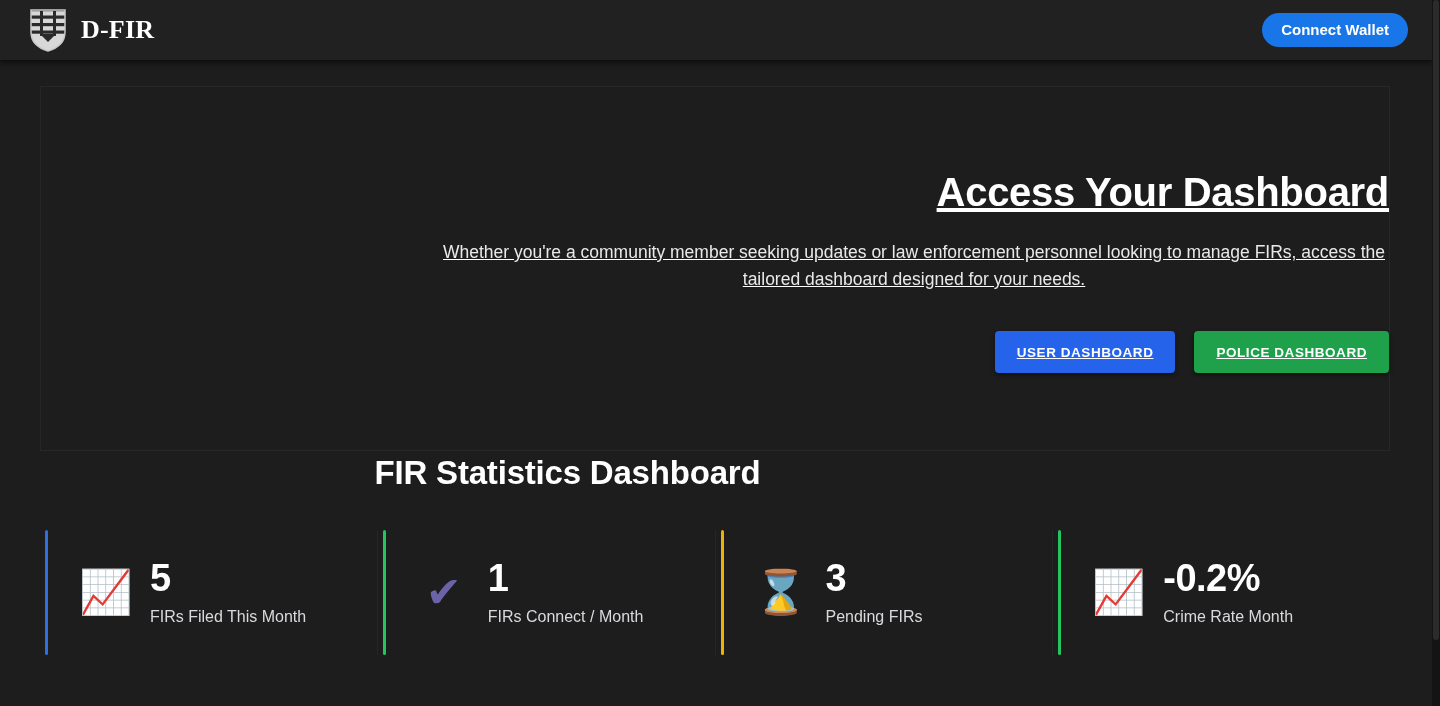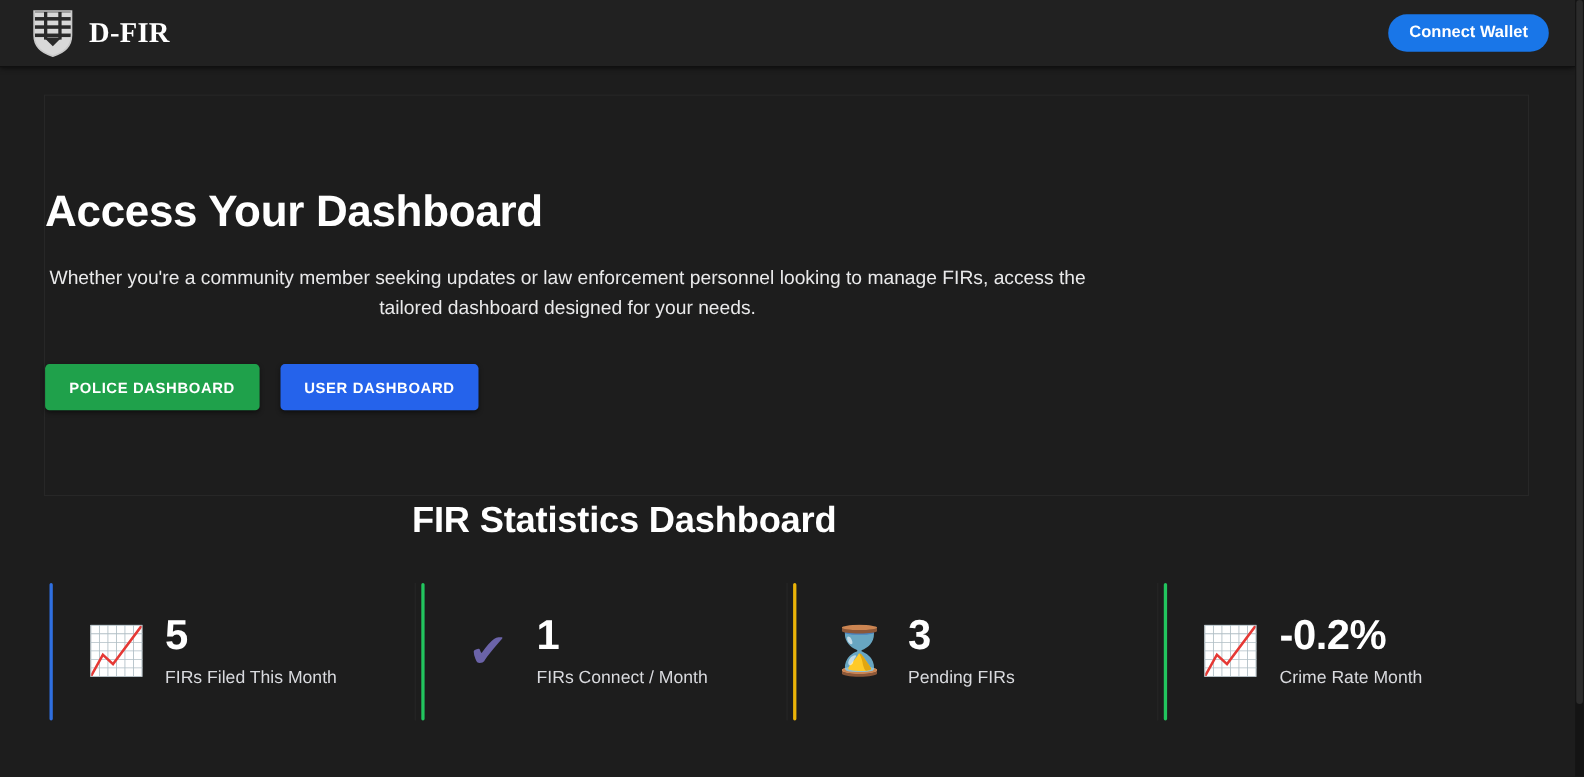--- a/index.html
+++ b/index.html
@@ -82,21 +82,22 @@
   
   .hero {
     position: absolute;
     left: 40px;
     top: 24px;
     width: 1350px;
     height: 365px;
     border: 1px solid #272727;
     display: flex;
     flex-direction: column;
-    align-items: flex-start;
+    align-items: flex-end;
+    text-decoration: underline;
   }
 
   .hero-title {
     margin-top: 83px;
     font-size: 40px;
     font-weight: bold;
     letter-spacing: -0.3px;
     color: #ffffff;
     text-align: center;
     line-height: 1.1;
@@ -253,22 +254,22 @@
 
   <button class="connect-wallet" style="background: rgb(25, 118, 232);">Connect Wallet</button>
 </div>
 
 <div class="page">
 
   <section class="hero">
     <h1 class="hero-title">Access Your Dashboard</h1>
     <p class="hero-sub">Whether you're a community member seeking updates or law enforcement personnel looking to manage FIRs, access the tailored dashboard designed for your needs.</p>
     <div class="hero-actions">
+      <button class="dash-btn" id="btn0" style="background: rgb(37, 99, 235);">USER DASHBOARD</button>
       <button class="dash-btn" id="btn1" style="background: rgb(31, 161, 75);">POLICE DASHBOARD</button>
-      <button class="dash-btn" id="btn0" style="background: rgb(37, 99, 235);">USER DASHBOARD</button>
     </div>
   </section>
 
   <h2 class="stats-title">FIR Statistics Dashboard</h2>
 
   <div class="stats-row">
 
     <div class="stat-card">
       <span class="stat-accent" id="acc0" style="background: rgb(47, 111, 224);"></span>
       <span class="stat-icon">📈</span>

